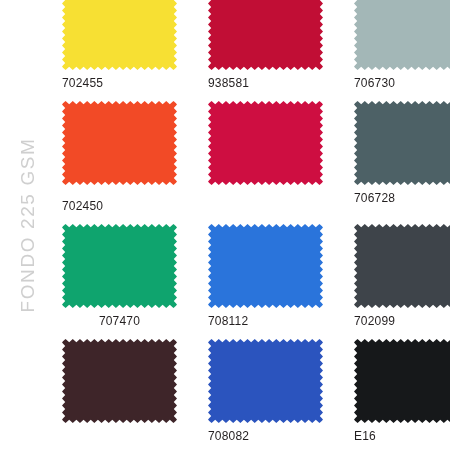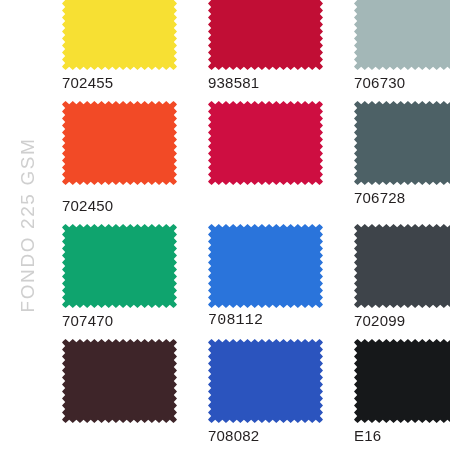--- a/index.html
+++ b/index.html
@@ -60,21 +60,21 @@
     width: 115px;
     height: 84px;
     display: block;
   }
   .swatch svg {
     display: block;
     width: 115px;
     height: 84px;
   }
   .code {
-    font-size: 15px;
+    font-size: 12px;
     color: #231f20;
     font-family: "Liberation Sans", sans-serif;
     margin-top: 7px;
     letter-spacing: 0.2px;
     line-height: 12px;
     height: 12px;
   }
 </style>
 </head>
 <body>
@@ -137,29 +137,29 @@
           <div class="code" style="color: rgb(35, 31, 32);">706728</div>
         </div>
       </div>
       <div class="row">
         <div class="cell">
           <div class="swatch">
             <svg viewBox="0 0 115 84" xmlns="http://www.w3.org/2000/svg">
               <polygon points="0.00,3.20 3.59,0.00 7.19,3.20 10.78,0.00 14.38,3.20 17.97,0.00 21.56,3.20 25.16,0.00 28.75,3.20 32.34,0.00 35.94,3.20 39.53,0.00 43.13,3.20 46.72,0.00 50.31,3.20 53.91,0.00 57.50,3.20 61.09,0.00 64.69,3.20 68.28,0.00 71.88,3.20 75.47,0.00 79.06,3.20 82.66,0.00 86.25,3.20 89.84,0.00 93.44,3.20 97.03,0.00 100.63,3.20 104.22,0.00 107.81,3.20 111.41,0.00 115.00,3.20 111.80,0.00 115.00,3.50 111.80,7.00 115.00,10.50 111.80,14.00 115.00,17.50 111.80,21.00 115.00,24.50 111.80,28.00 115.00,31.50 111.80,35.00 115.00,38.50 111.80,42.00 115.00,45.50 111.80,49.00 115.00,52.50 111.80,56.00 115.00,59.50 111.80,63.00 115.00,66.50 111.80,70.00 115.00,73.50 111.80,77.00 115.00,80.50 111.80,84.00 115.00,80.80 111.41,84.00 107.81,80.80 104.22,84.00 100.63,80.80 97.03,84.00 93.44,80.80 89.84,84.00 86.25,80.80 82.66,84.00 79.06,80.80 75.47,84.00 71.88,80.80 68.28,84.00 64.69,80.80 61.09,84.00 57.50,80.80 53.91,84.00 50.31,80.80 46.72,84.00 43.13,80.80 39.53,84.00 35.94,80.80 32.34,84.00 28.75,80.80 25.16,84.00 21.56,80.80 17.97,84.00 14.38,80.80 10.78,84.00 7.19,80.80 3.59,84.00 0.00,80.80 3.20,84.00 0.00,80.50 3.20,77.00 0.00,73.50 3.20,70.00 0.00,66.50 3.20,63.00 0.00,59.50 3.20,56.00 0.00,52.50 3.20,49.00 0.00,45.50 3.20,42.00 0.00,38.50 3.20,35.00 0.00,31.50 3.20,28.00 0.00,24.50 3.20,21.00 0.00,17.50 3.20,14.00 0.00,10.50 3.20,7.00 0.00,3.50 3.20,0.00" fill="#0FA46E"></polygon>
             </svg>
           </div>
-          <div class="code" style="color: rgb(35, 31, 32);">707470</div>
+          <div class="code" style="color: rgb(35, 31, 32); text-align: center;">707470</div>
         </div>
         <div class="cell">
           <div class="swatch">
             <svg viewBox="0 0 115 84" xmlns="http://www.w3.org/2000/svg">
               <polygon points="0.00,3.20 3.59,0.00 7.19,3.20 10.78,0.00 14.38,3.20 17.97,0.00 21.56,3.20 25.16,0.00 28.75,3.20 32.34,0.00 35.94,3.20 39.53,0.00 43.13,3.20 46.72,0.00 50.31,3.20 53.91,0.00 57.50,3.20 61.09,0.00 64.69,3.20 68.28,0.00 71.88,3.20 75.47,0.00 79.06,3.20 82.66,0.00 86.25,3.20 89.84,0.00 93.44,3.20 97.03,0.00 100.63,3.20 104.22,0.00 107.81,3.20 111.41,0.00 115.00,3.20 111.80,0.00 115.00,3.50 111.80,7.00 115.00,10.50 111.80,14.00 115.00,17.50 111.80,21.00 115.00,24.50 111.80,28.00 115.00,31.50 111.80,35.00 115.00,38.50 111.80,42.00 115.00,45.50 111.80,49.00 115.00,52.50 111.80,56.00 115.00,59.50 111.80,63.00 115.00,66.50 111.80,70.00 115.00,73.50 111.80,77.00 115.00,80.50 111.80,84.00 115.00,80.80 111.41,84.00 107.81,80.80 104.22,84.00 100.63,80.80 97.03,84.00 93.44,80.80 89.84,84.00 86.25,80.80 82.66,84.00 79.06,80.80 75.47,84.00 71.88,80.80 68.28,84.00 64.69,80.80 61.09,84.00 57.50,80.80 53.91,84.00 50.31,80.80 46.72,84.00 43.13,80.80 39.53,84.00 35.94,80.80 32.34,84.00 28.75,80.80 25.16,84.00 21.56,80.80 17.97,84.00 14.38,80.80 10.78,84.00 7.19,80.80 3.59,84.00 0.00,80.80 3.20,84.00 0.00,80.50 3.20,77.00 0.00,73.50 3.20,70.00 0.00,66.50 3.20,63.00 0.00,59.50 3.20,56.00 0.00,52.50 3.20,49.00 0.00,45.50 3.20,42.00 0.00,38.50 3.20,35.00 0.00,31.50 3.20,28.00 0.00,24.50 3.20,21.00 0.00,17.50 3.20,14.00 0.00,10.50 3.20,7.00 0.00,3.50 3.20,0.00" fill="#2A74DB"></polygon>
             </svg>
           </div>
-          <div class="code" style="color: rgb(35, 31, 32); font-family: Liberation Mono, monospace;">708112</div>
+          <div class="code" style="color: rgb(35, 31, 32);">708112</div>
         </div>
         <div class="cell">
           <div class="swatch">
             <svg viewBox="0 0 115 84" xmlns="http://www.w3.org/2000/svg">
               <polygon points="0.00,3.20 3.59,0.00 7.19,3.20 10.78,0.00 14.38,3.20 17.97,0.00 21.56,3.20 25.16,0.00 28.75,3.20 32.34,0.00 35.94,3.20 39.53,0.00 43.13,3.20 46.72,0.00 50.31,3.20 53.91,0.00 57.50,3.20 61.09,0.00 64.69,3.20 68.28,0.00 71.88,3.20 75.47,0.00 79.06,3.20 82.66,0.00 86.25,3.20 89.84,0.00 93.44,3.20 97.03,0.00 100.63,3.20 104.22,0.00 107.81,3.20 111.41,0.00 115.00,3.20 111.80,0.00 115.00,3.50 111.80,7.00 115.00,10.50 111.80,14.00 115.00,17.50 111.80,21.00 115.00,24.50 111.80,28.00 115.00,31.50 111.80,35.00 115.00,38.50 111.80,42.00 115.00,45.50 111.80,49.00 115.00,52.50 111.80,56.00 115.00,59.50 111.80,63.00 115.00,66.50 111.80,70.00 115.00,73.50 111.80,77.00 115.00,80.50 111.80,84.00 115.00,80.80 111.41,84.00 107.81,80.80 104.22,84.00 100.63,80.80 97.03,84.00 93.44,80.80 89.84,84.00 86.25,80.80 82.66,84.00 79.06,80.80 75.47,84.00 71.88,80.80 68.28,84.00 64.69,80.80 61.09,84.00 57.50,80.80 53.91,84.00 50.31,80.80 46.72,84.00 43.13,80.80 39.53,84.00 35.94,80.80 32.34,84.00 28.75,80.80 25.16,84.00 21.56,80.80 17.97,84.00 14.38,80.80 10.78,84.00 7.19,80.80 3.59,84.00 0.00,80.80 3.20,84.00 0.00,80.50 3.20,77.00 0.00,73.50 3.20,70.00 0.00,66.50 3.20,63.00 0.00,59.50 3.20,56.00 0.00,52.50 3.20,49.00 0.00,45.50 3.20,42.00 0.00,38.50 3.20,35.00 0.00,31.50 3.20,28.00 0.00,24.50 3.20,21.00 0.00,17.50 3.20,14.00 0.00,10.50 3.20,7.00 0.00,3.50 3.20,0.00" fill="#3E444A"></polygon>
             </svg>
           </div>
           <div class="code" style="color: rgb(35, 31, 32);">702099</div>
         </div>
       </div>

